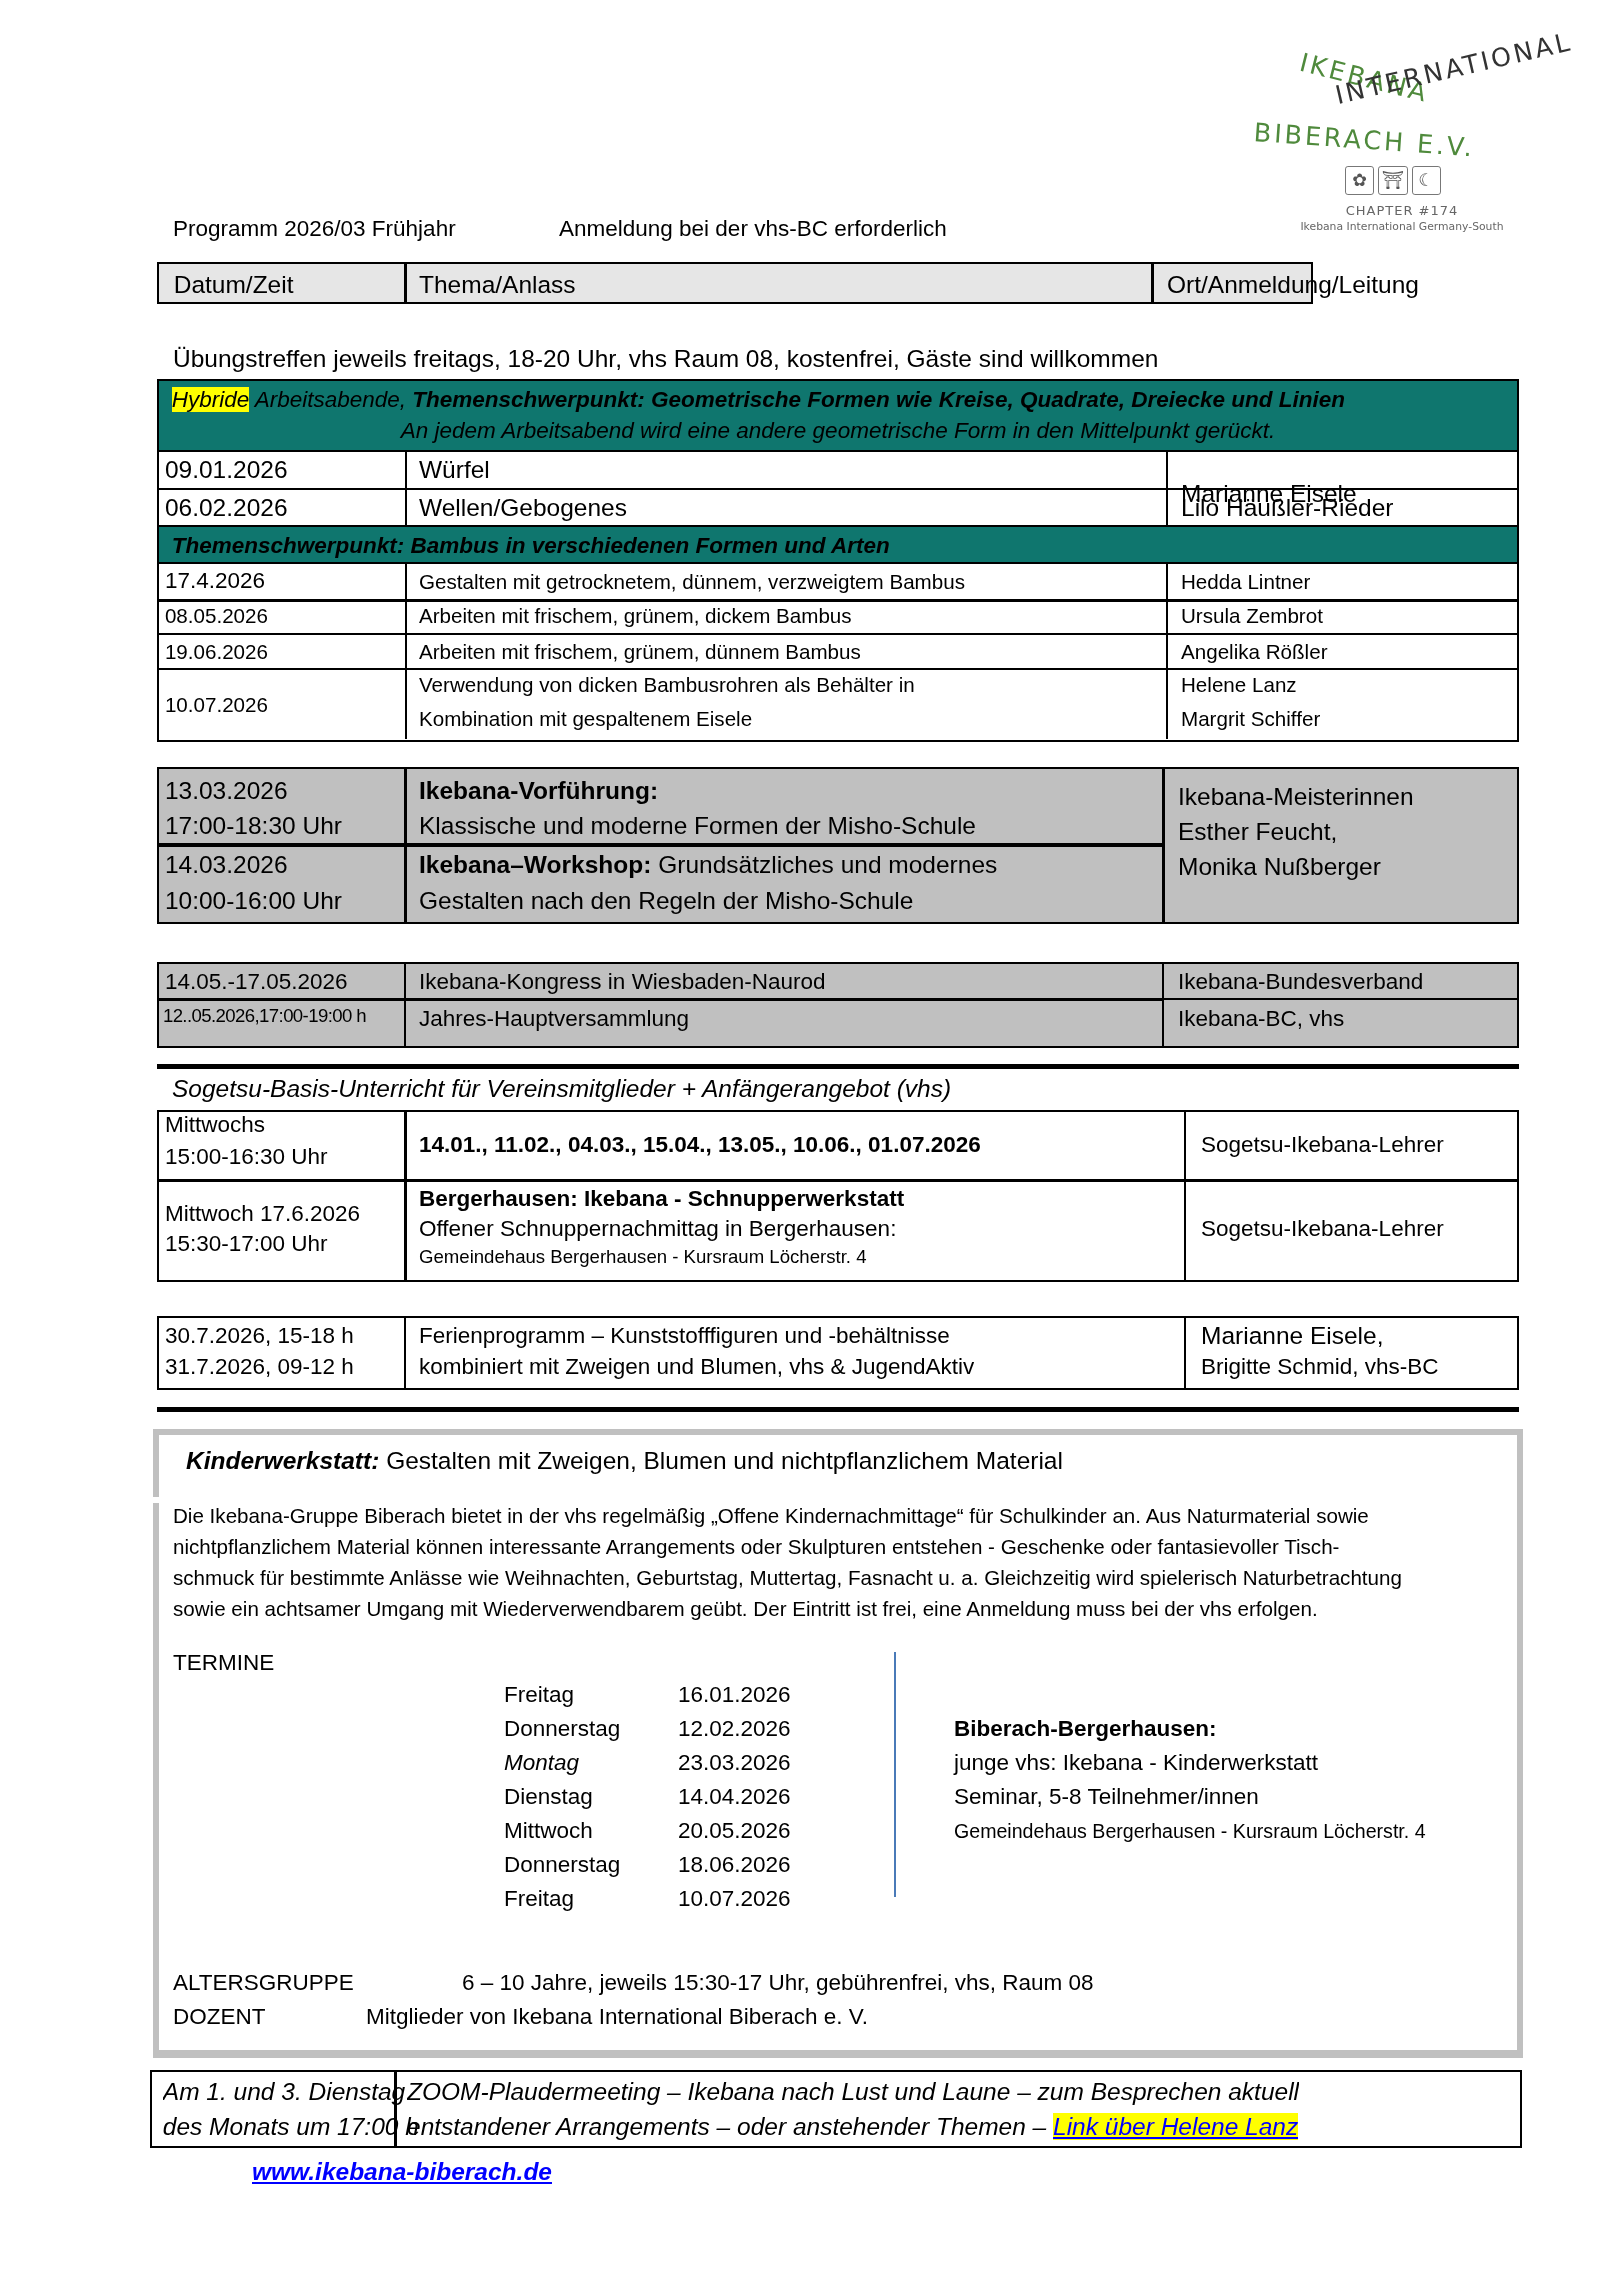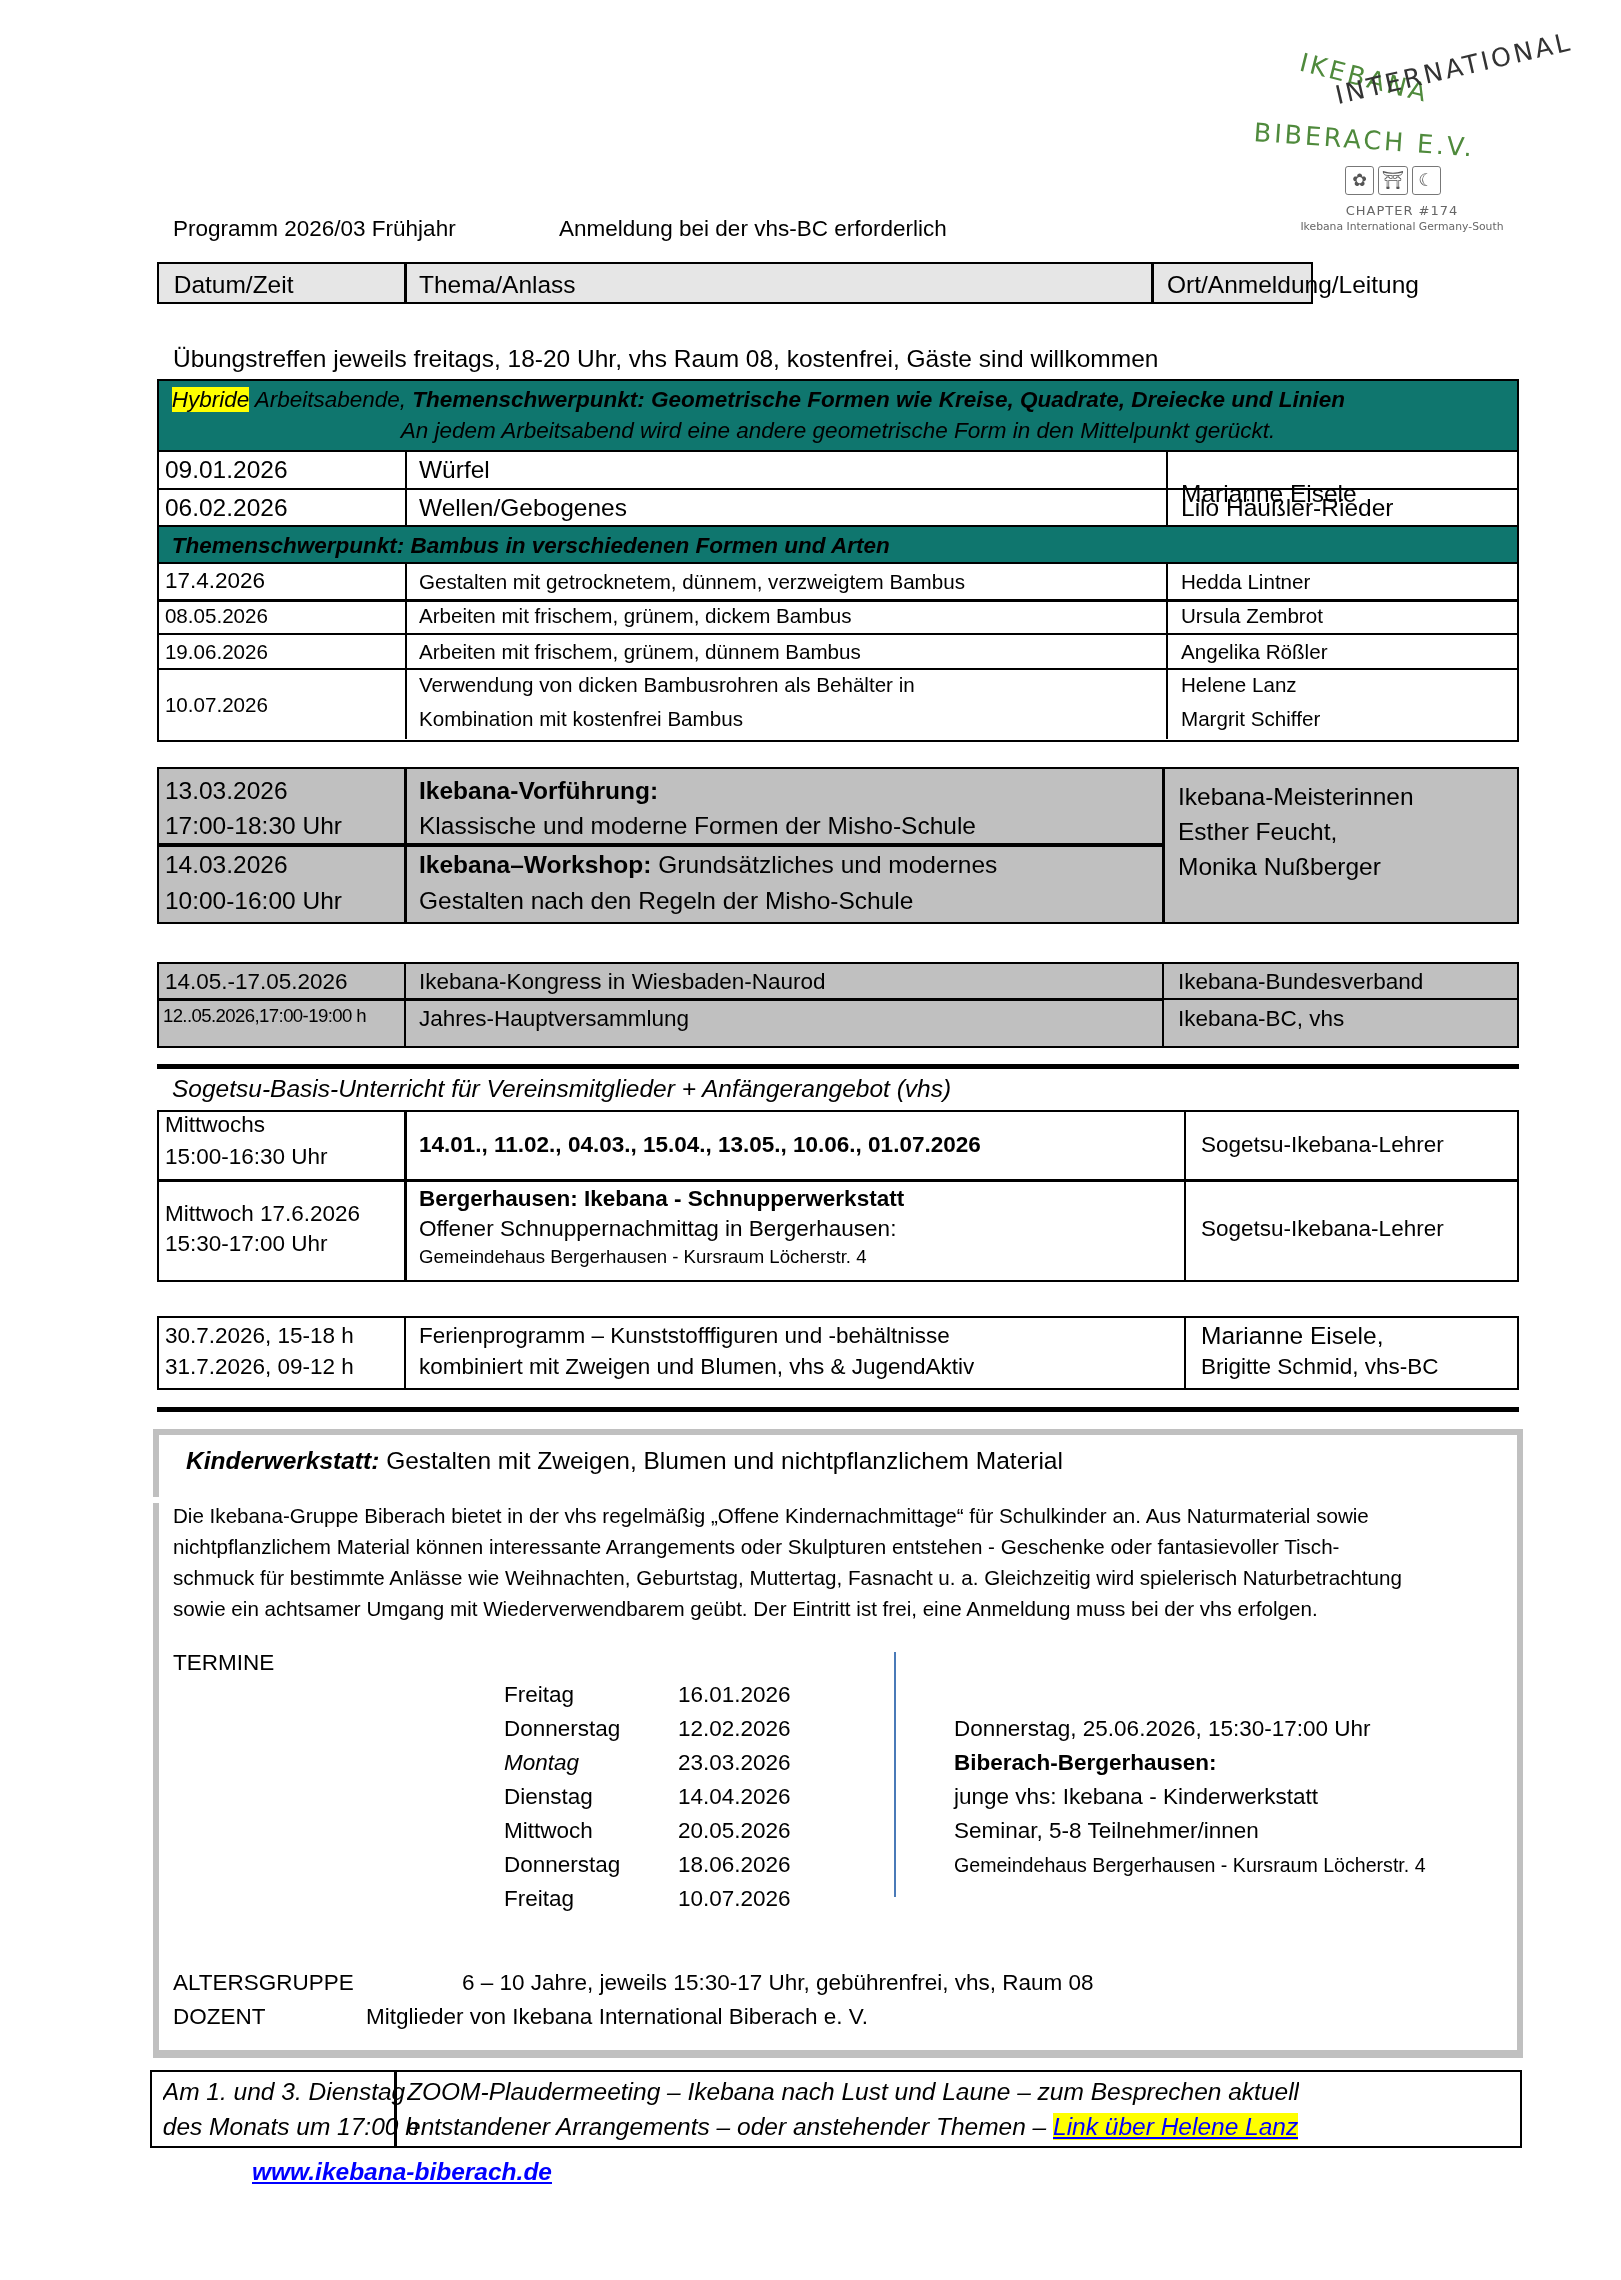--- a/index.html
+++ b/index.html
@@ -104,21 +104,21 @@
   <div class="cell t20" style="left:1022px; top:223px;">Ursula Zembrot</div>
   <div class="hline" style="top:252px;"></div>
 
   <div class="cell t20" style="left:5.9px; top:259px;">19.06.2026</div>
   <div class="cell t20" style="left:260px; top:259px;">Arbeiten mit frischem, grünem, dünnem Bambus</div>
   <div class="cell t20" style="left:1022px; top:259px;">Angelika Rößler</div>
   <div class="hline" style="top:287px;"></div>
 
   <div class="cell t20" style="left:5.9px; top:312px;">10.07.2026</div>
   <div class="cell t20" style="left:260px; top:292px;">Verwendung von dicken Bambusrohren als Behälter in</div>
-  <div class="cell t20" style="left:260px; top:326px;">Kombination mit kostenfrei Bambus</div>
+  <div class="cell t20" style="left:260px; top:326px;">Kombination mit gespaltenem Eisele</div>
   <div class="cell t20" style="left:1022px; top:292px;">Helene Lanz</div>
   <div class="cell t20" style="left:1022px; top:326px;">Margrit Schiffer</div>
 
   <div class="abs" style="left:246px; top:181px; width:2px; height:177px; background:#000;"></div>
   <div class="abs" style="left:1007px; top:181px; width:2px; height:177px; background:#000;"></div>
 </div>
 
 <div class="tbl gray" style="left:157px; top:767px; width:1362px; height:157px;">
   <div class="vline" style="left:245px; width:2.9px;"></div>
   <div class="vline" style="left:1003px; width:2.9px;"></div>
@@ -200,21 +200,20 @@
   <div><span style="display:inline-block;width:174px;font-style:italic;">Montag</span><span>23.03.2026</span></div>
   <div><span style="display:inline-block;width:174px;">Dienstag</span><span>14.04.2026</span></div>
   <div><span style="display:inline-block;width:174px;">Mittwoch</span><span>20.05.2026</span></div>
   <div><span style="display:inline-block;width:174px;">Donnerstag</span><span>18.06.2026</span></div>
   <div><span style="display:inline-block;width:174px;">Freitag</span><span>10.07.2026</span></div>
 </div>
 
 <div class="abs" style="left:894px; top:1652px; width:1.5px; height:245px; background:#4a7ab8;"></div>
 
 <div class="ter" style="left:954px; top:1712px;">
-  <div>Donnerstag, 25.06.2026, 15:30-17:00 Uhr</div>
   <div class="bold">Biberach-Bergerhausen:</div>
   <div>junge vhs: Ikebana - Kinderwerkstatt</div>
   <div>Seminar, 5-8 Teilnehmer/innen</div>
   <div style="font-size:19.6px;">Gemeindehaus Bergerhausen - Kursraum Löcherstr. 4</div>
 </div>
 
 <div class="abs t22" style="left:173px; top:1970px; white-space:nowrap;">
   <span style="display:inline-block; width:289px;">ALTERSGRUPPE</span><span>6 – 10 Jahre, jeweils 15:30-17 Uhr, gebührenfrei, vhs, Raum 08</span>
 </div>
 <div class="abs t22" style="left:173px; top:2004px; white-space:nowrap;">

